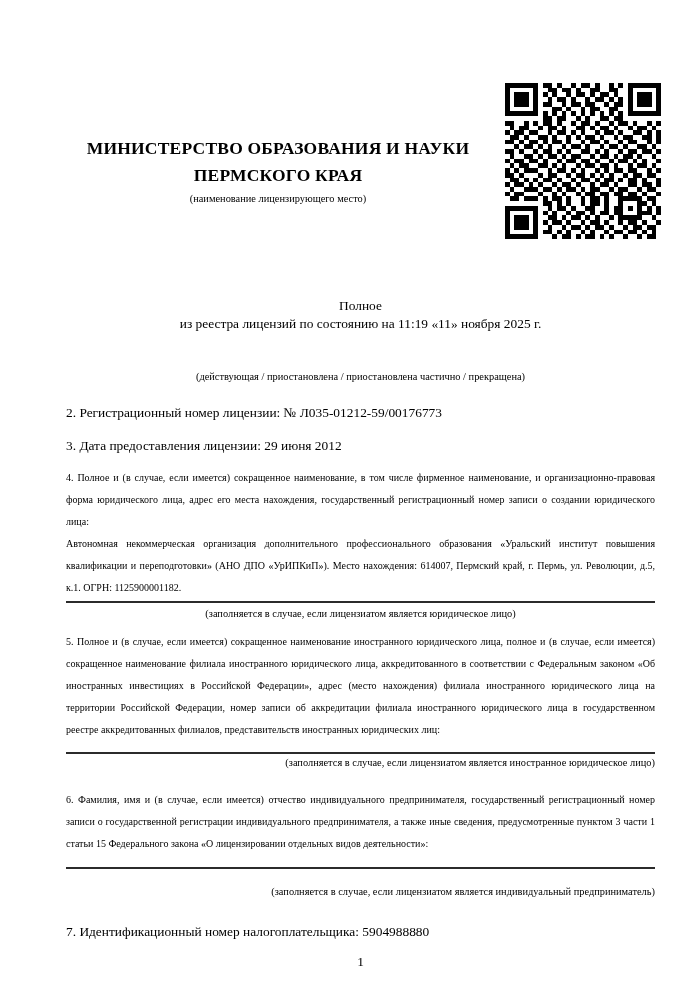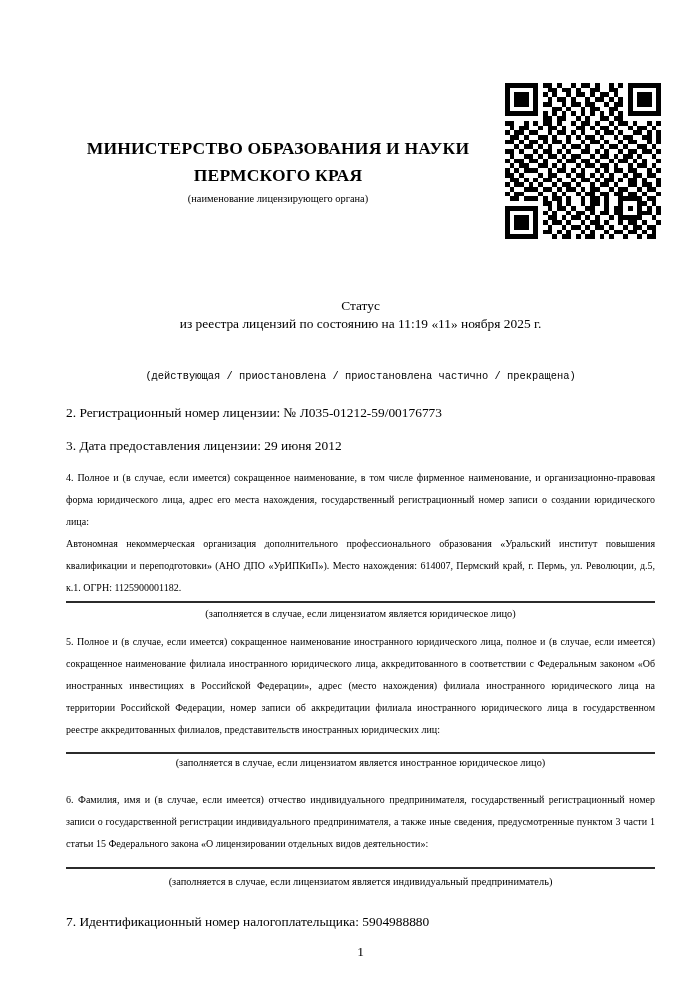--- a/index.html
+++ b/index.html
@@ -50,32 +50,32 @@
     line-height: 18px;
   }
 
   
   .line { font-size: 13.4px; line-height: 18px; }
   .para { font-size: 10px; line-height: 22px; text-align: justify; }
   .center { text-align: center; }
   .rule { border-top: 2px solid #2b2b2b; height: 0; }
 
   .item-1 { margin-top: 37px; }
-  .item-1 .small-caption { margin-top: 2px; font-family: Liberation Mono, monospace; }
+  .item-1 .small-caption { margin-top: 2px; }
   .item-2 { margin-top: 21px; }
   .item-3 { margin-top: 15px; }
   .item-4 { margin-top: 12px; }
   .item-4 .rule { margin-top: 2px; }
   .item-4 .small-caption { margin-top: 4px; }
   .item-5 { margin-top: 11px; }
   .item-5 .rule { margin-top: 11px; }
-  .item-5 .small-caption { margin-top: 2px; }
+  .item-5 .small-caption { margin-top: 2px; text-align: right; }
   .item-6 { margin-top: 20px; }
   .item-6 .rule { margin-top: 12px; }
-  .item-6 .small-caption { margin-top: 6px; }
+  .item-6 .small-caption { margin-top: 16px; text-align: right; }
   .item-7 { margin-top: 25px; }
 
   .page-number {
     margin-top: 13px;
     text-align: center;
     font-size: 13.4px;
     line-height: 16px;
   }
 </style>
 </head>
@@ -659,25 +659,25 @@
         <rect x="25" y="32" width="1" height="1" fill="#000000"></rect>
         <rect x="28" y="32" width="1" height="1" fill="#000000"></rect>
         <rect x="30" y="32" width="1" height="1" fill="#000000"></rect>
         <rect x="31" y="32" width="1" height="1" fill="#000000"></rect>
       </svg>
     </div>
 
   <div class="doc-header">
     <div class="ministry-line">МИНИСТЕРСТВО ОБРАЗОВАНИЯ И НАУКИ</div>
     <div class="ministry-line">ПЕРМСКОГО КРАЯ</div>
-    <div class="small-caption header-caption">(наименование лицензирующего органа)</div>
+    <div class="small-caption header-caption">(наименование лицензирующего место)</div>
   </div>
 
   <div class="doc-title">
-    <div>Статус</div>
+    <div>Полное</div>
     <div>из реестра лицензий по состоянию на 11:19 «11» ноября 2025 г.</div>
   </div>
 
   <div class="item-1">
     <div class="small-caption center">(действующая / приостановлена / приостановлена частично / прекращена)</div>
   </div>
 
   <div class="item-2">
     <div class="line">2. Регистрационный номер лицензии: № Л035-01212-59/00176773</div>
   </div>

